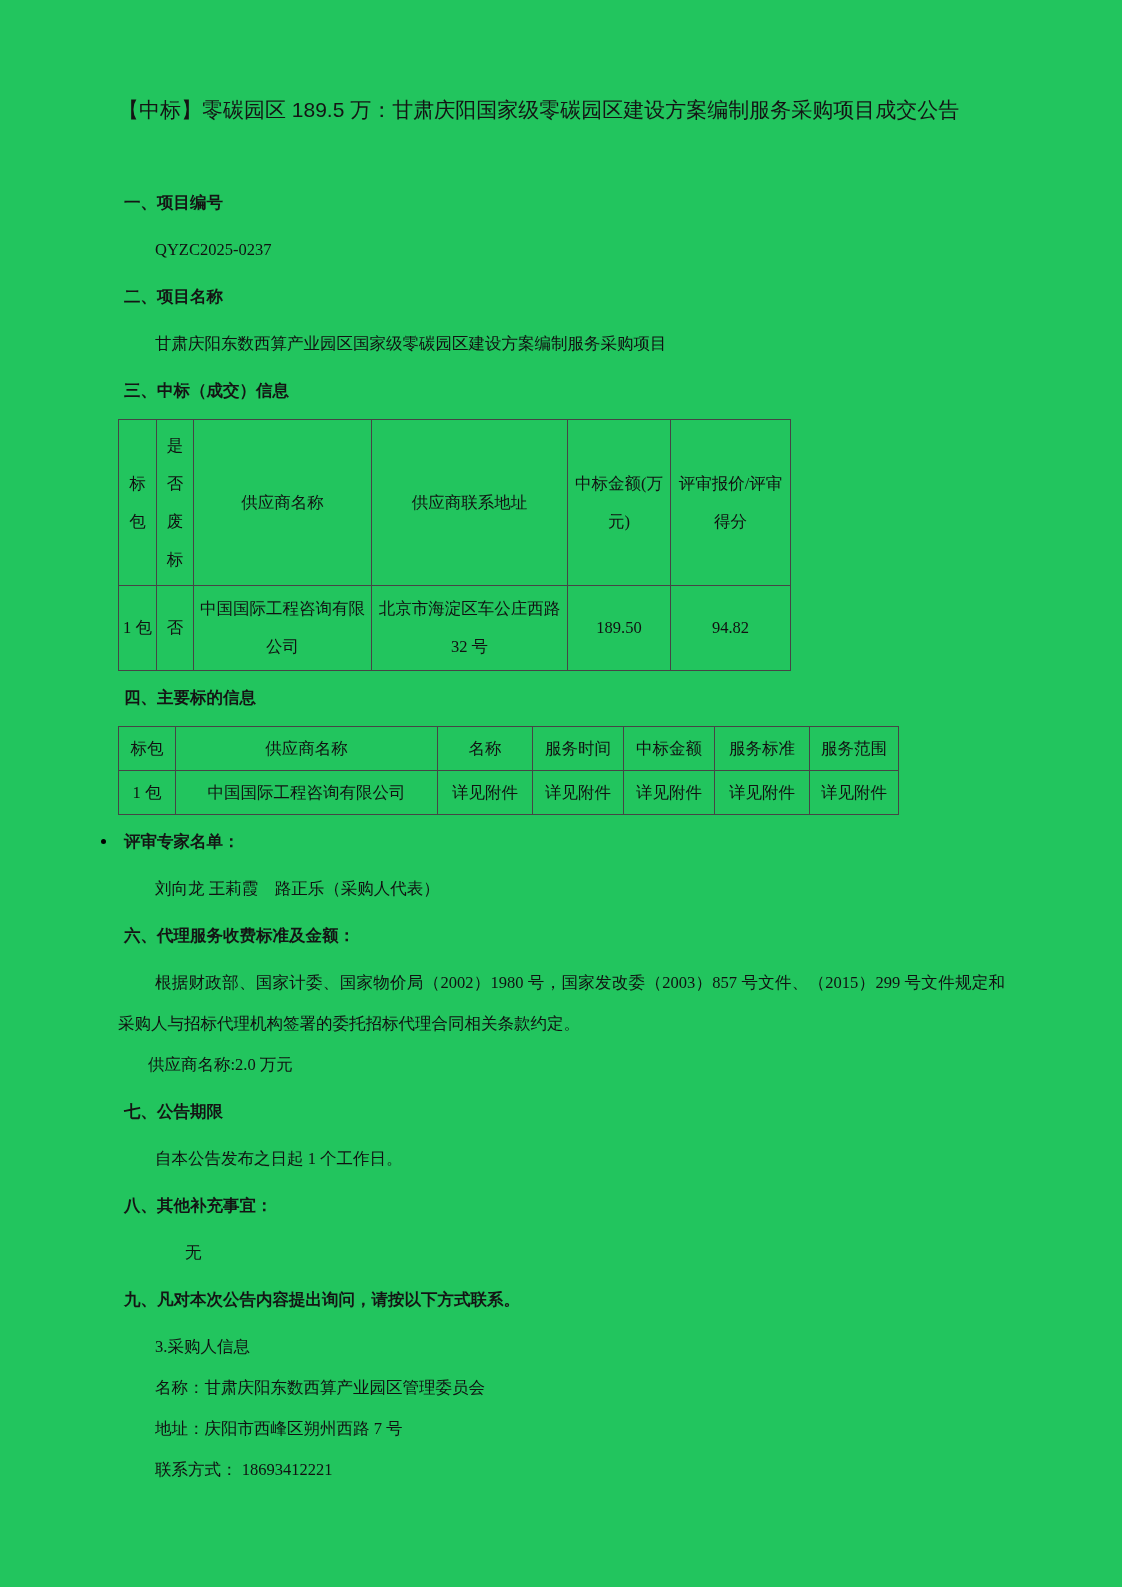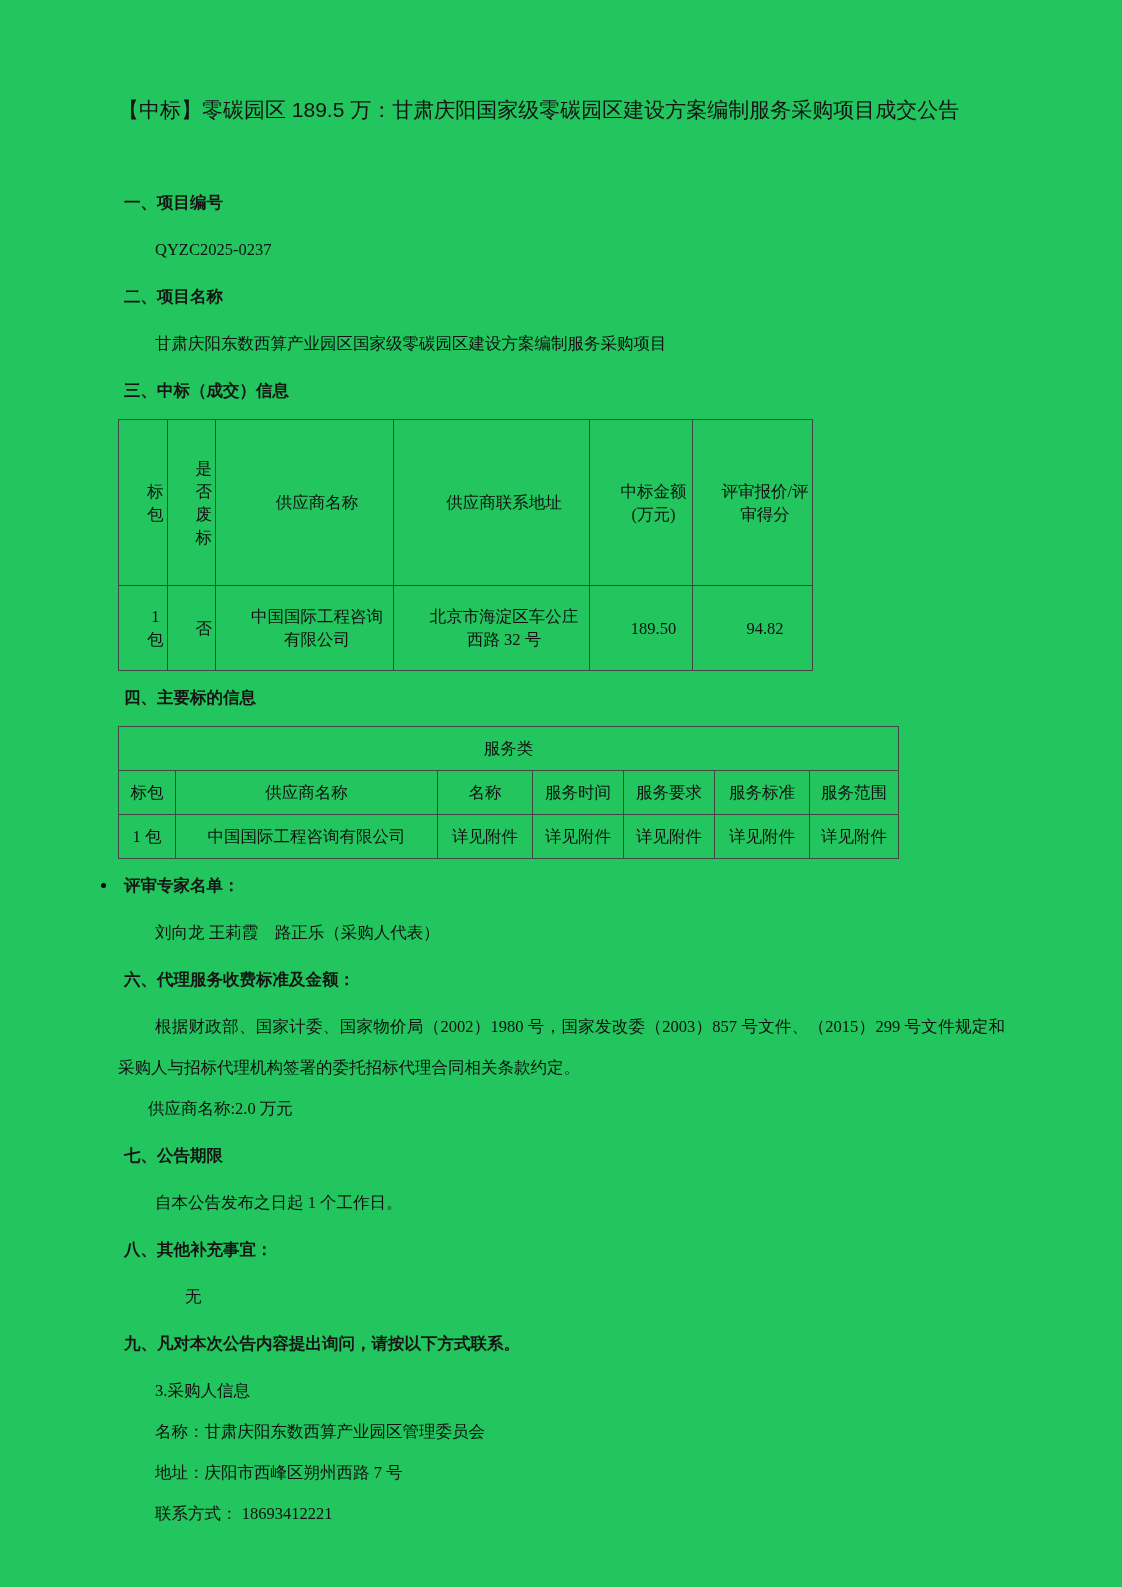--- a/index.html
+++ b/index.html
@@ -52,21 +52,21 @@
   }
   td {
     border: 1px solid #454545;
     text-align: center;
     vertical-align: middle;
     padding: 2px 3px;
     word-break: break-all;
     font-size: 16.5px;
     color: #111111;
   }
-  .t1 td { line-height: 23px; padding-left: 28px; }
+  .t1 td { line-height: 38px; }
   .t1 .head-row td { height: 161px; }
   .t1 .data-row td { height: 80px; }
   .t2 td { line-height: 26px; height: 39px; }
   .bulleted { position: relative; }
   .bullet-dot {
     position: absolute;
     left: -23px;
     top: 18px;
     width: 5px;
     height: 5px;
@@ -125,29 +125,26 @@
     <colgroup>
       <col style="width:57px">
         <col style="width:262px">
         <col style="width:95px">
       <col style="width:91px">
         <col style="width:91px">
         <col style="width:95px">
         <col style="width:89px">
     </colgroup>
     <tbody>
-        <tr>
-      <td colspan="7">服务类</td>
-    </tr>
     <tr>
       <td>标包</td>
       <td>供应商名称</td>
       <td>名称</td>
       <td>服务时间</td>
-      <td>服务要求</td>
+      <td>中标金额</td>
       <td>服务标准</td>
       <td>服务范围</td>
     </tr>
     <tr>
       <td>1 包</td>
       <td>中国国际工程咨询有限公司</td>
       <td>详见附件</td>
       <td>详见附件</td>
       <td>详见附件</td>
       <td>详见附件</td>

